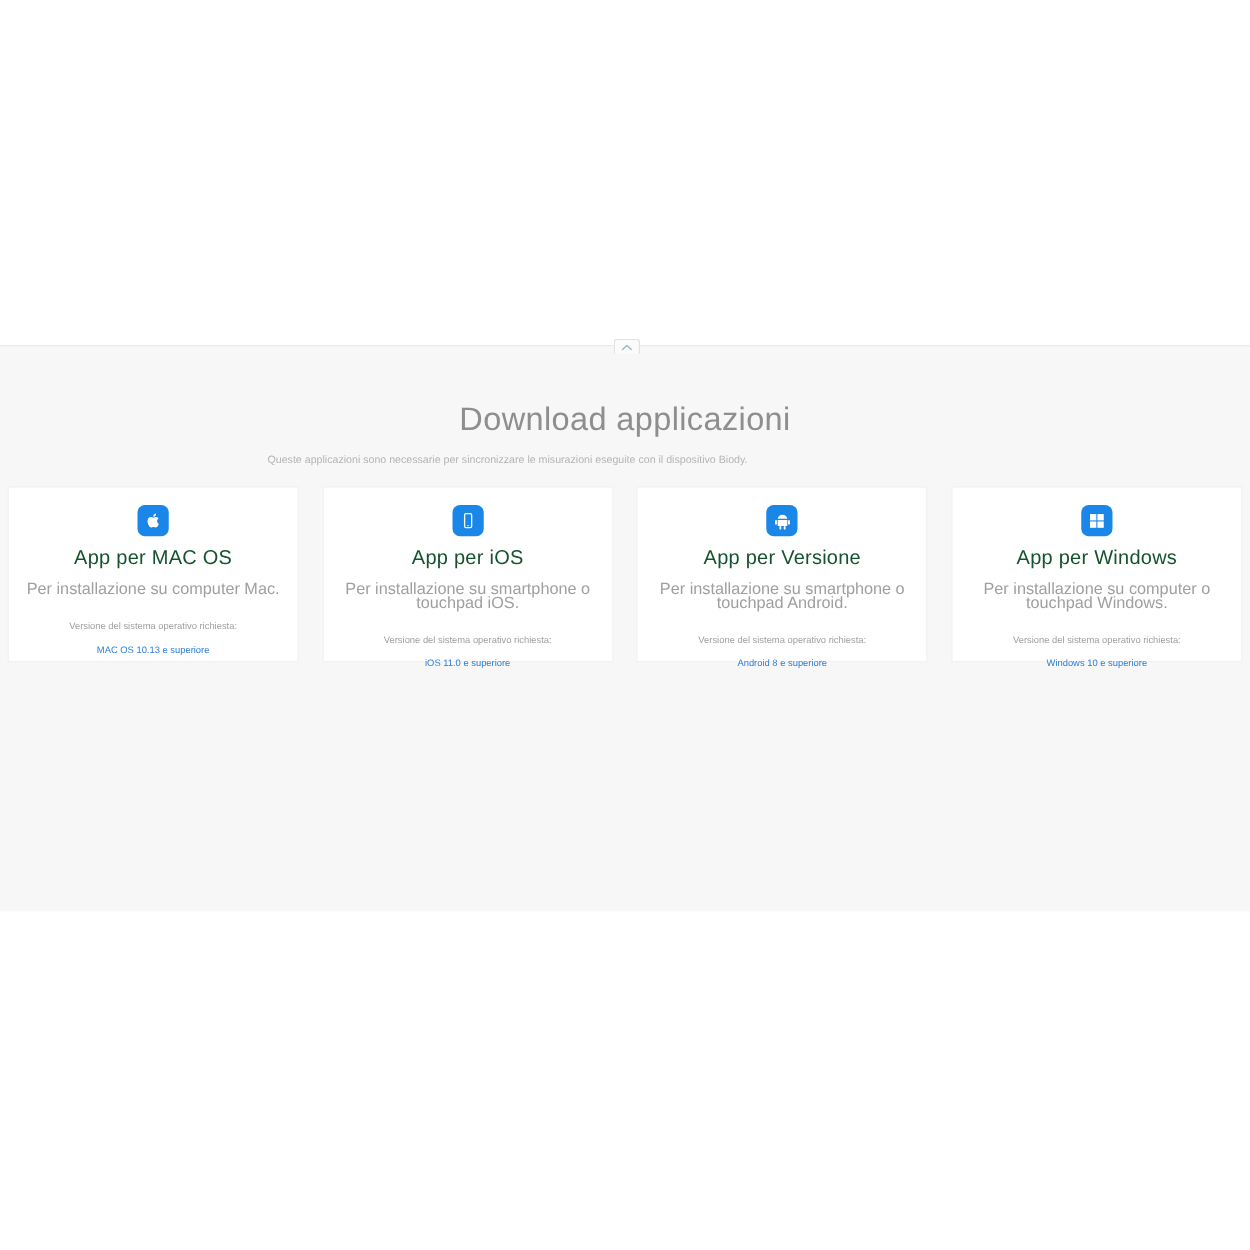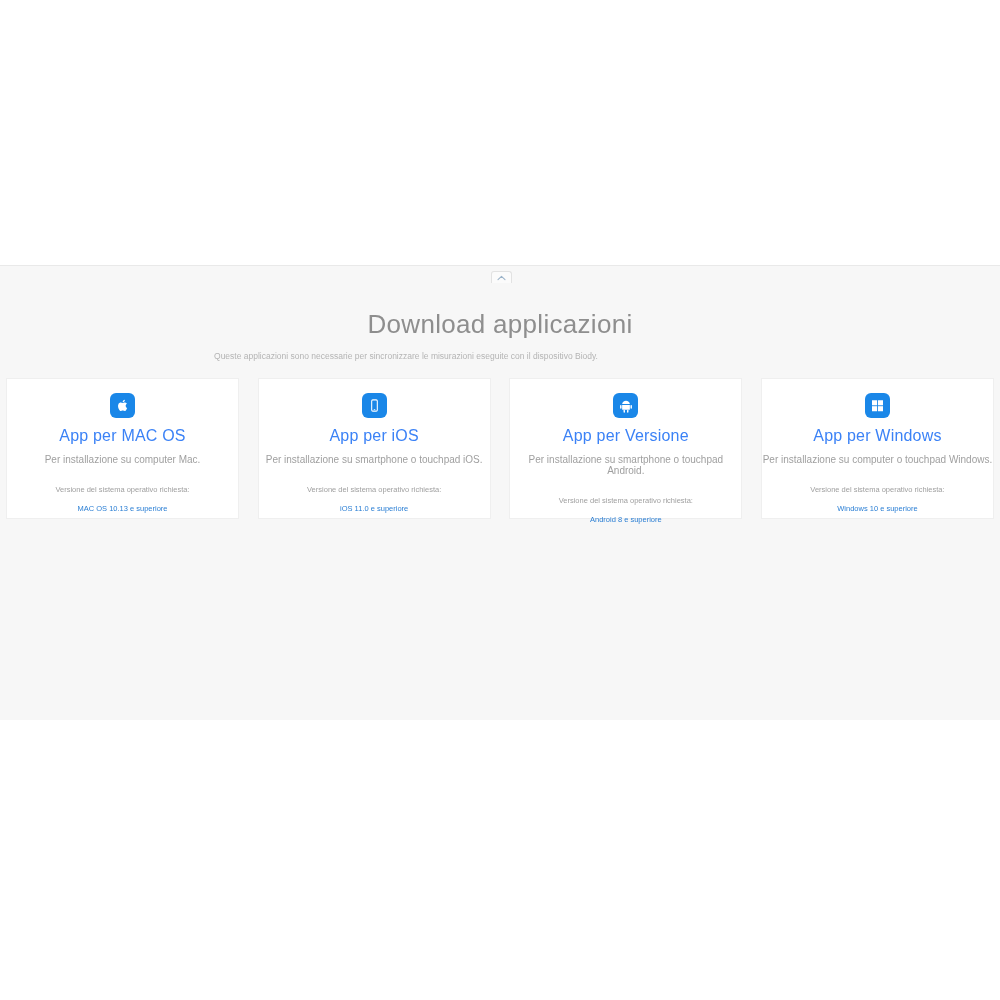--- a/index.html
+++ b/index.html
@@ -27,21 +27,21 @@
     top: 0;
     width: 1000px;
     height: 274px;
     background: #ffffff;
   }
 
   
   .download-section {
     position: absolute;
     left: 0;
-    top: 265px;
+    top: 276px;
     width: 1000px;
     height: 455px;
     background: #f7f7f7;
     border-top: 1px solid #e9e9e9;
     box-sizing: border-box;
   }
 
   
   .collapse-tab {
     position: absolute;
@@ -122,29 +122,29 @@
     align-items: center;
     justify-content: center;
     flex: none;
   }
   .app-icon svg { display: block; }
 
   .card-title {
     margin-top: 9px;
     font-size: 16px;
     font-weight: 300;
-    color: #3b82f6;
+    color: #14532d;
     line-height: 1.15;
     letter-spacing: 0.2px;
     text-align: right;
   }
 
   .card-desc {
     margin-top: 9px;
-    font-size: 10px;
+    font-size: 13px;
     color: #9f9f9f;
     text-align: center;
     line-height: 11px;
   }
 
   .card-req-label {
     margin-top: 19px;
     font-size: 7.5px;
     color: #9f9f9f;
     text-align: center;

